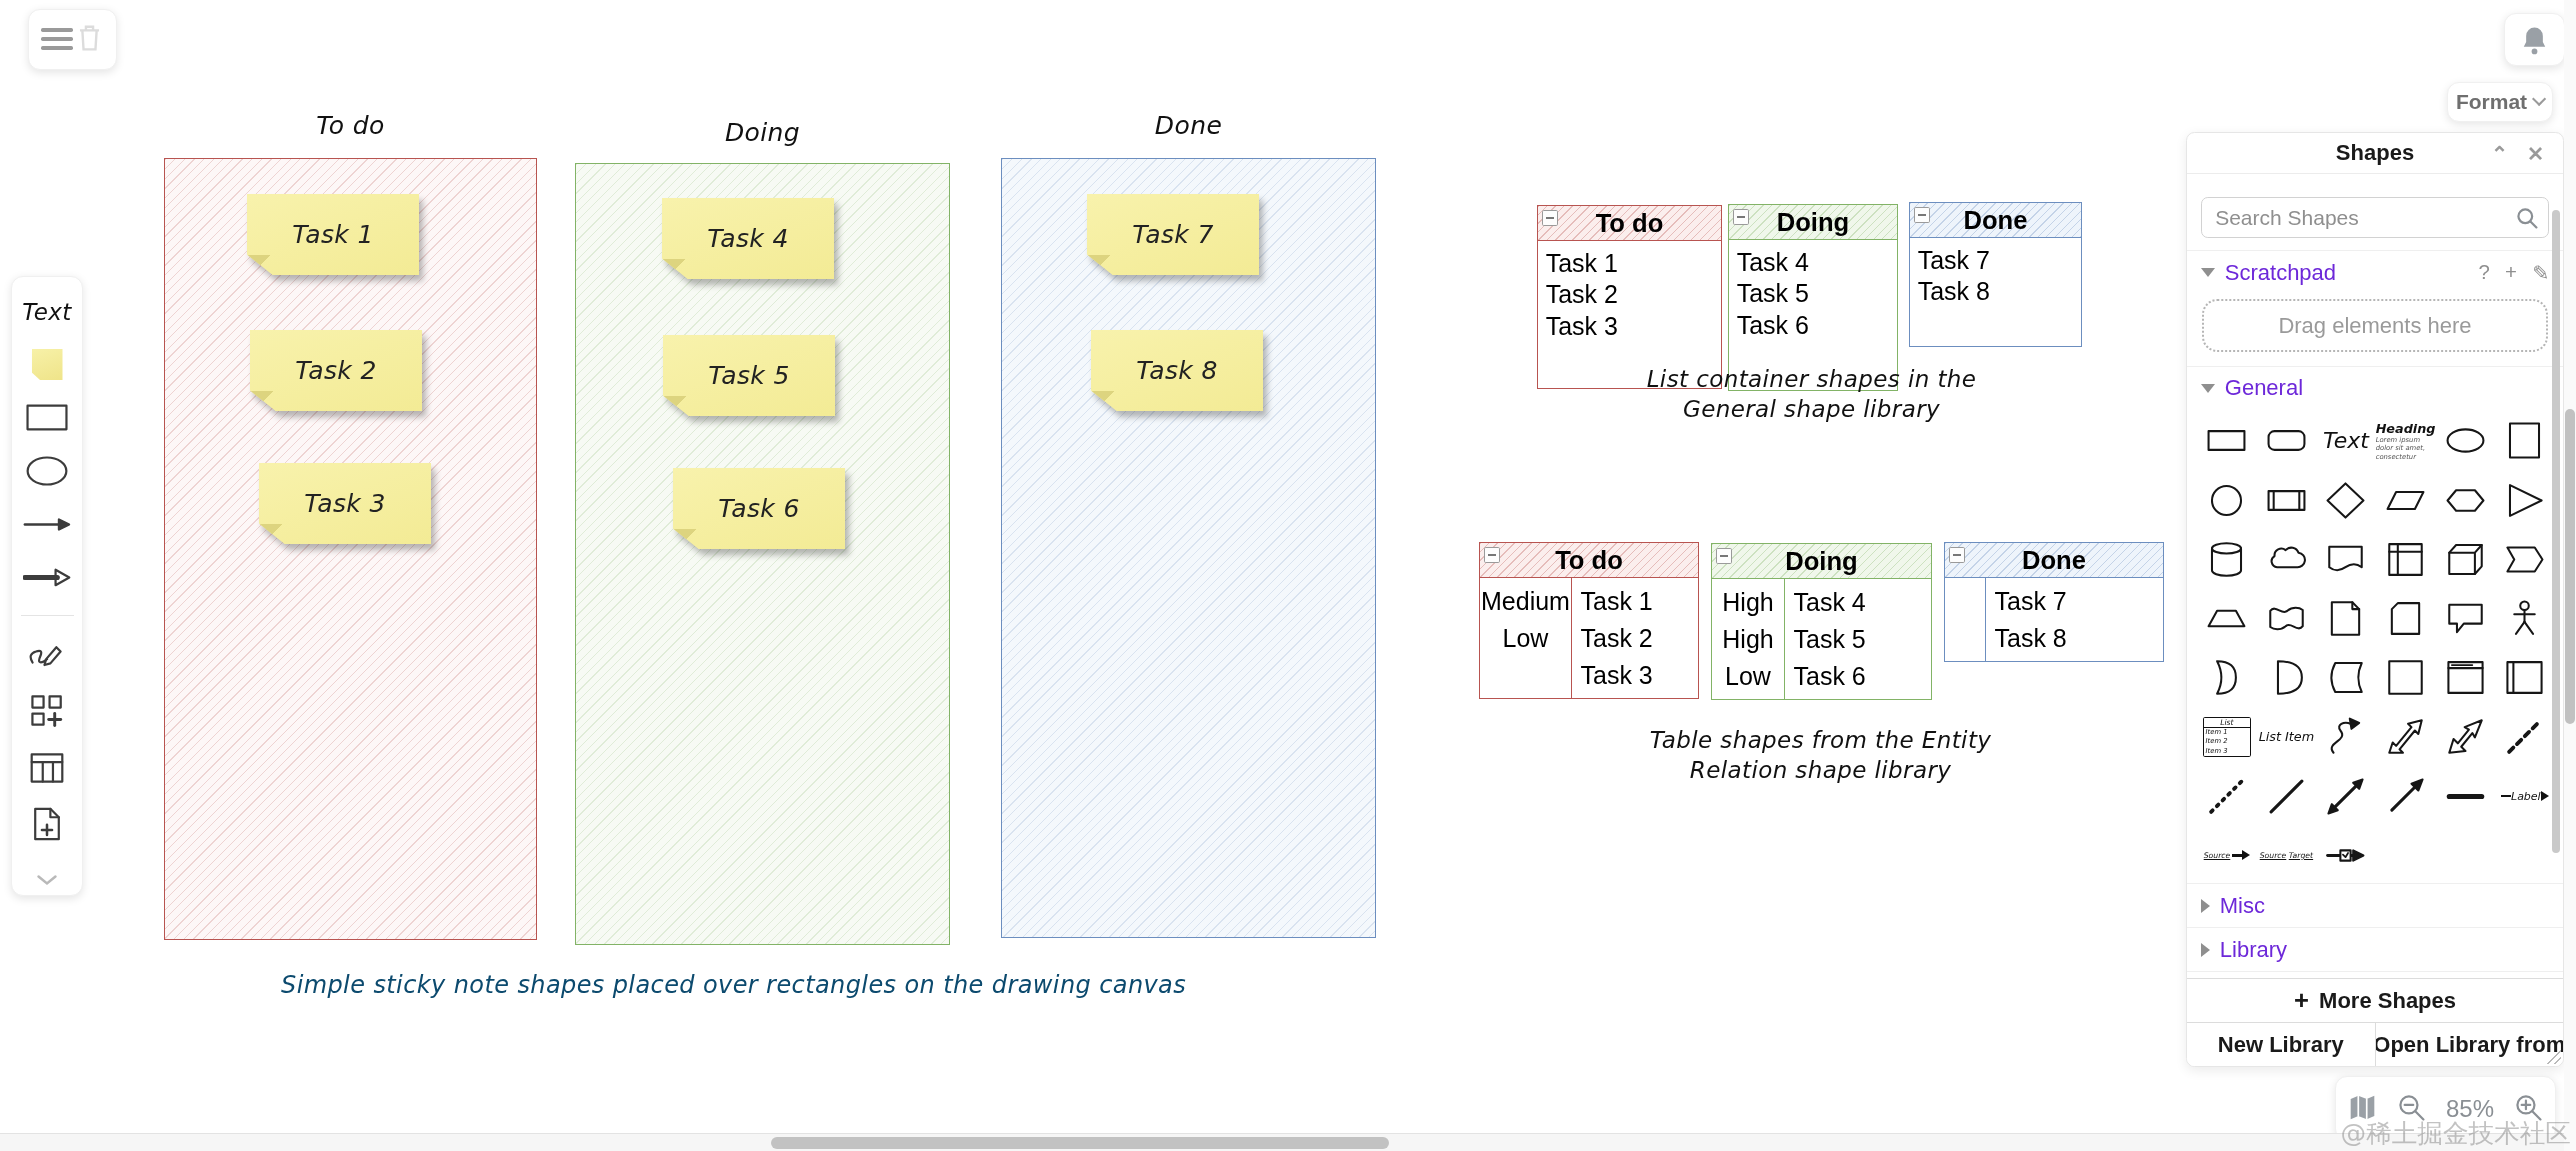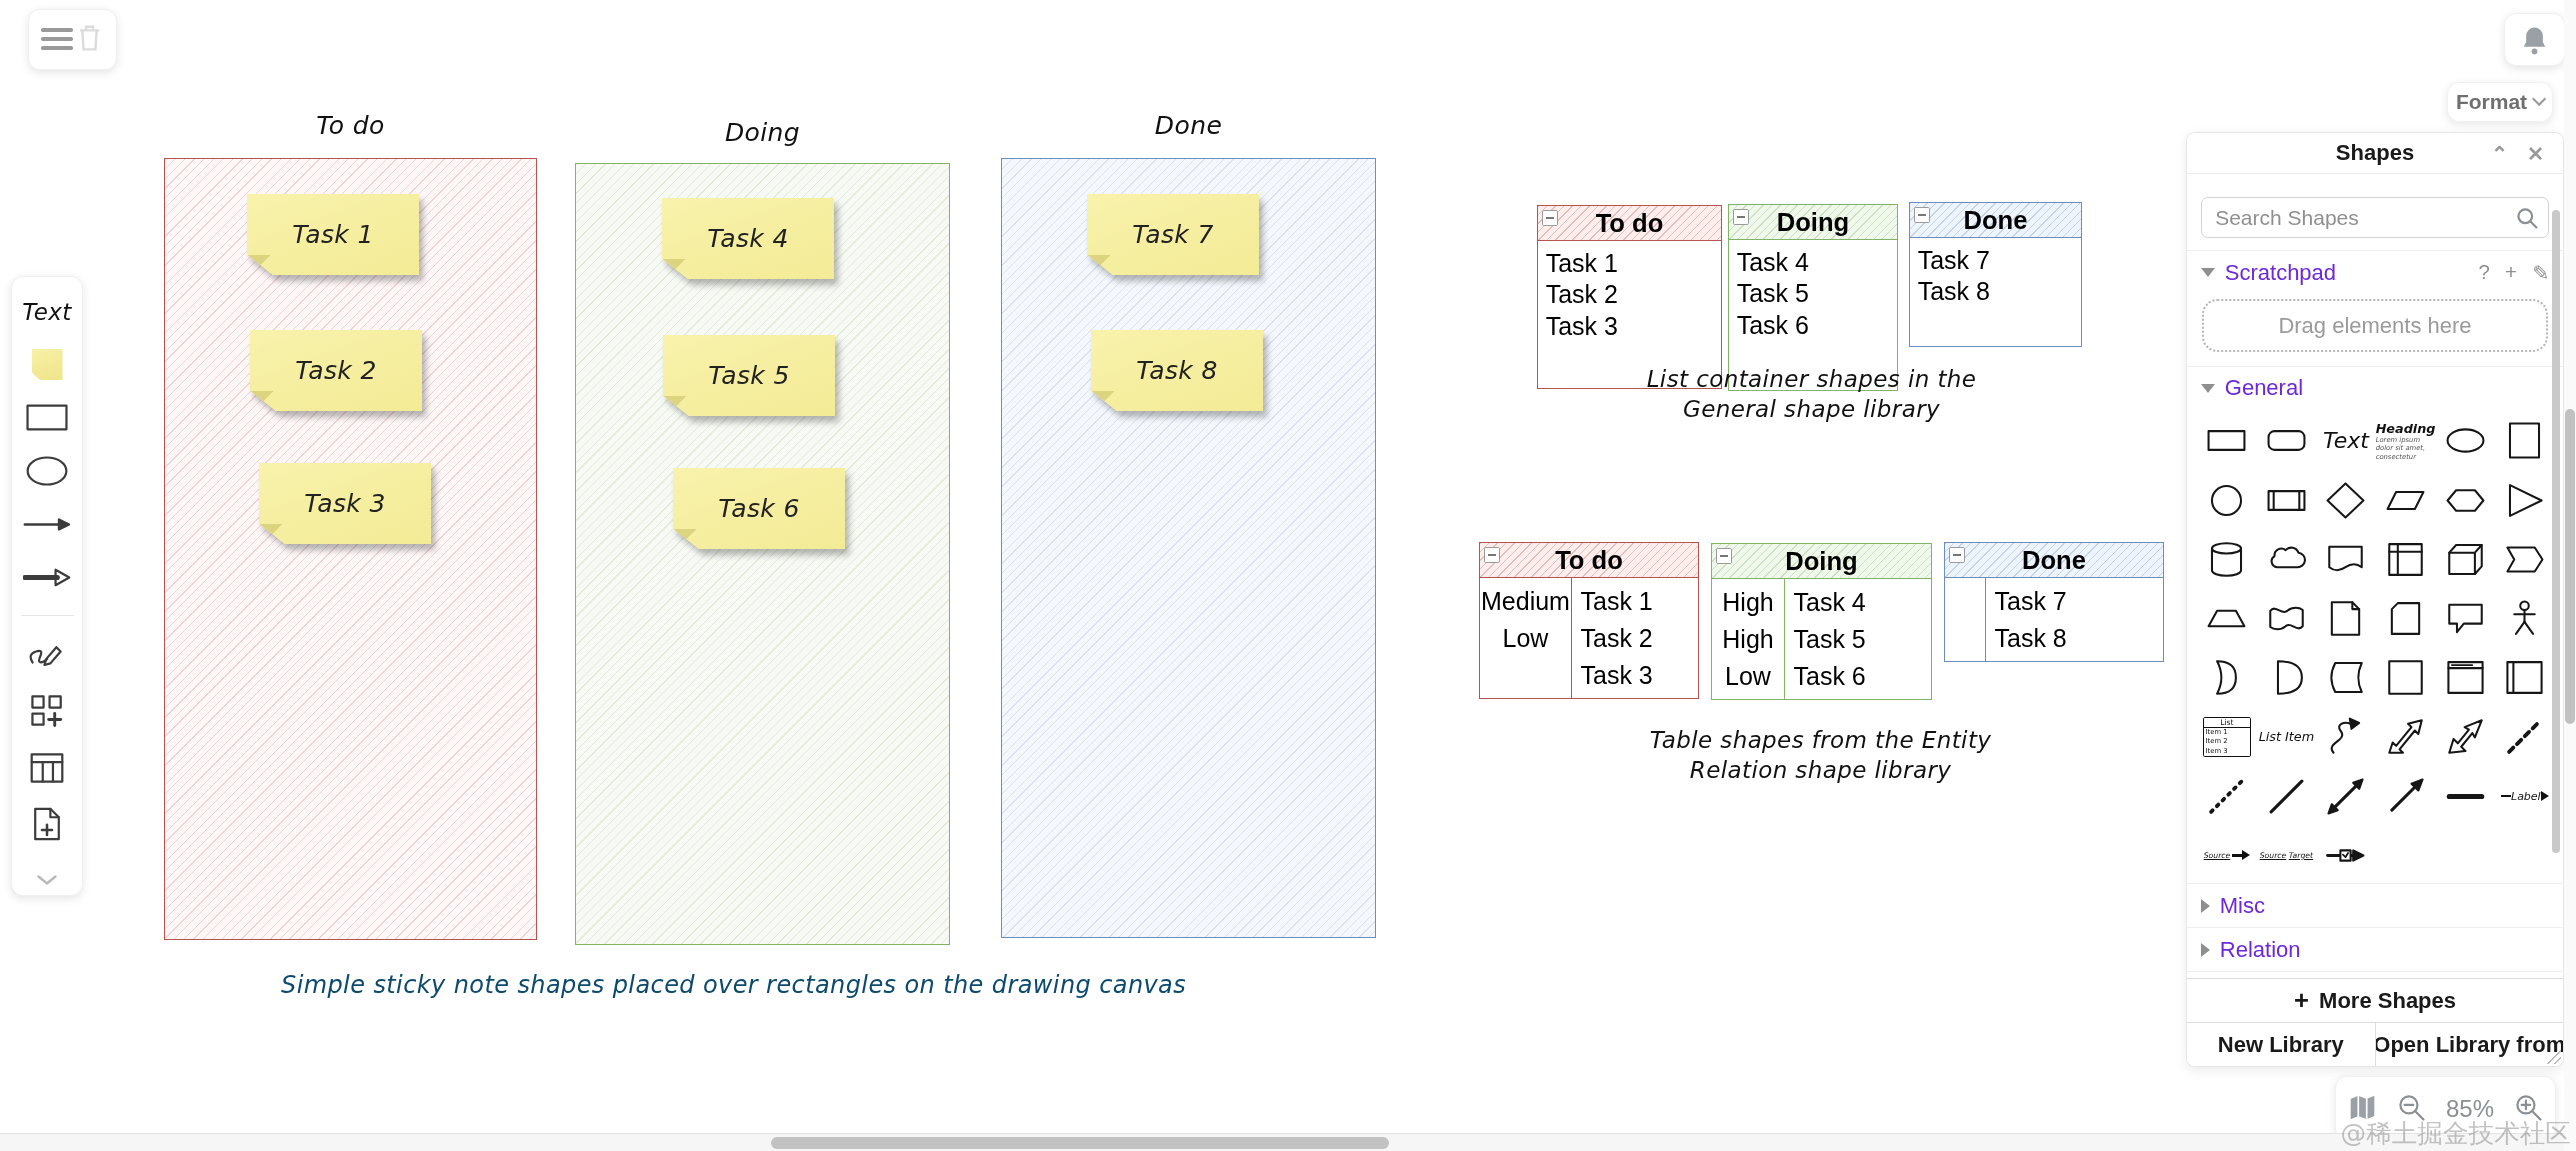--- a/index.html
+++ b/index.html
@@ -89,21 +89,21 @@
   .dragzone { border:2.6px dotted #b5b5b5; border-radius:15.3px; height:53px; display:flex; align-items:center;
               justify-content:center; color:#9a9a9a; font-size:22px; }
   #shape-grid { display:grid; grid-template-columns:repeat(6,1fr); padding:6.8px 8.5px 3.4px 10.2px; row-gap:10.2px; }
   .g-cell { height:49px; display:flex; align-items:center; justify-content:center; cursor:pointer; }
   .g-cell svg { stroke:#161616; fill:none; stroke-width:2.4; stroke-linejoin:round; stroke-linecap:round; }
   .g-text { font-family:"DejaVu Sans",sans-serif; font-style:italic; font-size:22px; color:#111; }
   .g-heading { display:flex; flex-direction:column; align-items:flex-start; }
   .g-heading .h1 { font-family:"DejaVu Sans",sans-serif; font-style:italic; font-weight:700; font-size:12.8px; color:#111; }
   .g-heading .h2 { font-size:6.8px; color:#555; line-height:8.5px; width:53px;
                    font-family:"DejaVu Sans",sans-serif; font-style:italic; }
-  .g-listbox { width:48px; border:1.7px solid #111; border-radius:1.7px; font-family:"DejaVu Sans",sans-serif; }
+  .g-listbox { width:48px; border:1.7px solid #111; border-radius:1.7px; font-family:"DejaVu Sans",sans-serif; font-style:italic; }
   .g-listbox .lt { text-align:center; font-size:7.7px; border-bottom:1.7px solid #111; color:#111; }
   .g-listbox .li { font-size:6.8px; color:#111; padding-left:1.7px; line-height:9.4px; }
   .g-listitem { font-family:"DejaVu Sans",sans-serif; font-style:italic; font-size:12.8px; color:#111; }
   .g-lbl-arrow { display:flex; align-items:center; font-family:"DejaVu Sans",sans-serif; font-style:italic;
                  font-size:11px; color:#111; white-space:nowrap; }
   .g-lbl-arrow .seg { width:10.2px; height:2.6px; background:#111; }
   .g-lbl-arrow .head { width:0; height:0; border-top:5.1px solid transparent; border-bottom:5.1px solid transparent;
                        border-left:8.5px solid #111; }
   .g-link { display:flex; align-items:flex-end; font-family:"DejaVu Sans",sans-serif; font-style:italic;
             font-size:7.7px; color:#111; white-space:nowrap; }
@@ -673,21 +673,21 @@
             <polygon points="45,24 33,18 33,30" fill="#161616"></polygon>
           </svg>
         </div>
       </div>
     <div class="sp-sect">
       <span class="tri tri-right"></span>
       <span class="lbl">Misc</span>
     </div>
     <div class="sp-sect">
       <span class="tri tri-right"></span>
-      <span class="lbl">Relation</span>
+      <span class="lbl">Library</span>
     </div>
     <div class="sp-sect">
       <span class="tri tri-right"></span>
       <span class="lbl">Basic</span>
     </div>
     <div class="sp-footer">
       <div class="more-shapes">
         <span style="margin-right:10.2px;font-size:25.6px;">+</span>
         <span>More Shapes</span>
       </div>

